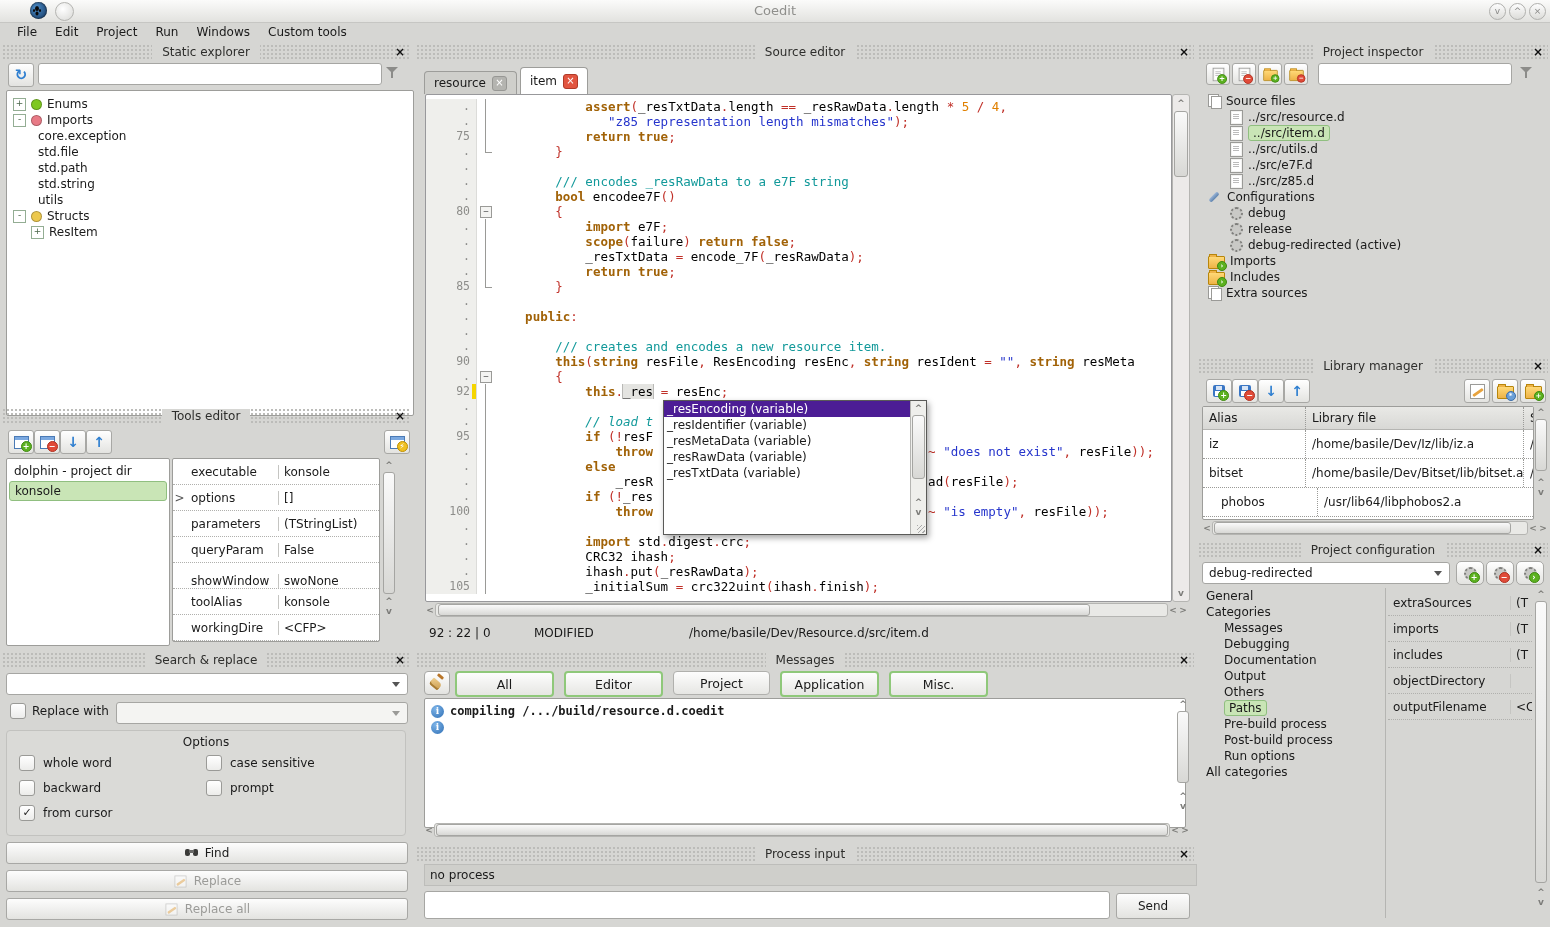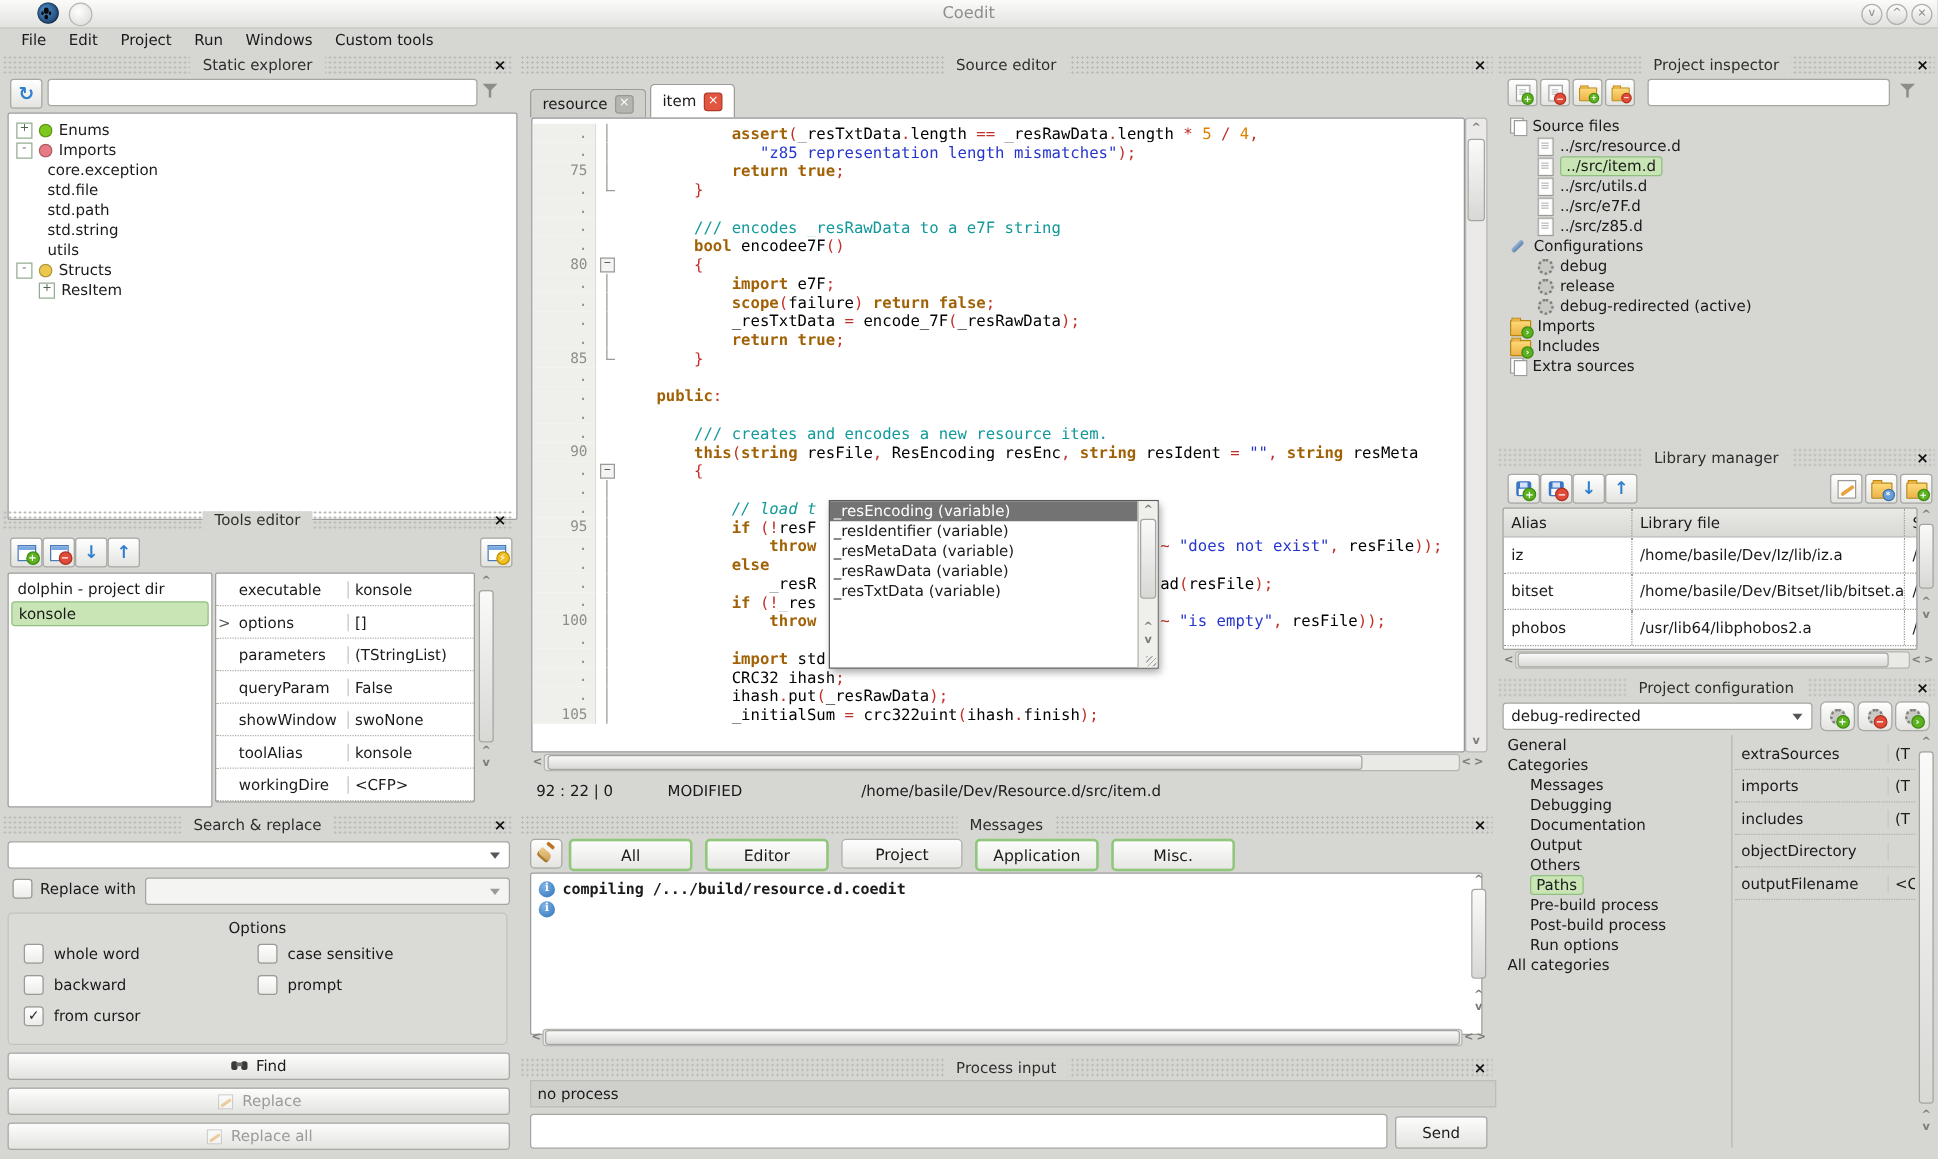--- a/index.html
+++ b/index.html
@@ -98,21 +98,21 @@
   .tk-t{color:#000}
   .tk-p{color:#c03028}
   .tk-s{color:#2635cc}
   .tk-n{color:#e08000}
   .tk-c{color:#12999a}
   .tk-ci{color:#12999a;font-style:italic}
   .tk-box{color:#000;background:#e4e4e1;outline:1px solid #b9b9b6}
   
   #ed-popup{position:absolute;background:#fff;border:1px solid #5a5a58;box-shadow:2px 3px 6px rgba(0,0,0,.35)}
   .pop-item{height:16px;line-height:16px;padding:0 3px;font-size:12px;white-space:nowrap}
-  .pop-item.sel{background:#737373;color:#fff}
+  .pop-item.sel{background:#4c1d95;color:#fff}
   
   .pgrid-row{display:flex;border-bottom:1px dotted #b0b0ad;align-items:center}
   .pgrid-key,.pgrid-val{padding:0 5px;white-space:nowrap;overflow:hidden}
   
   .msg-row{display:flex;align-items:center;gap:6px;height:16px;
            font-family:"DejaVu Sans Mono","Liberation Mono",monospace;font-weight:bold;font-size:12px;white-space:nowrap}
   .filter-btn{height:22px;width:95px;border-radius:4px;background:linear-gradient(#fdfdfd,#e6e6e3);
               display:flex;align-items:center;justify-content:center;font-size:12.5px}
   .filter-green{border:2px solid #8fc87a}
   .filter-plain{border:1px solid #b0b0ad}
@@ -235,21 +235,21 @@
     <div class="pgrid-row" style="height: 25px;">
       <span style="width: 13px; text-align: center; color: rgb(85, 85, 85); flex: 0 0 auto;"></span>
       <span class="pgrid-key" style="width: 82px; border-right: 1px solid rgb(197, 197, 194); flex: 0 0 auto;">parameters</span>
       <span class="pgrid-val" style="flex: 1 1 0%;">(TStringList)</span>
     </div>
     <div class="pgrid-row" style="height: 25px;">
       <span style="width: 13px; text-align: center; color: rgb(85, 85, 85); flex: 0 0 auto;"></span>
       <span class="pgrid-key" style="width: 82px; border-right: 1px solid rgb(197, 197, 194); flex: 0 0 auto;">queryParam</span>
       <span class="pgrid-val" style="flex: 1 1 0%;">False</span>
     </div>
-    <div class="pgrid-row" style="height: 25px;">
+    <div class="pgrid-row" style="height: 25px; align-items: flex-end;">
       <span style="width: 13px; text-align: center; color: rgb(85, 85, 85); flex: 0 0 auto;"></span>
       <span class="pgrid-key" style="width: 82px; border-right: 1px solid rgb(197, 197, 194); flex: 0 0 auto;">showWindow</span>
       <span class="pgrid-val" style="flex: 1 1 0%;">swoNone</span>
     </div>
     <div class="pgrid-row" style="height: 25px;">
       <span style="width: 13px; text-align: center; color: rgb(85, 85, 85); flex: 0 0 auto;"></span>
       <span class="pgrid-key" style="width: 82px; border-right: 1px solid rgb(197, 197, 194); flex: 0 0 auto;">toolAlias</span>
       <span class="pgrid-val" style="flex: 1 1 0%;">konsole</span>
     </div>
     <div class="pgrid-row" style="height: 25px;">
@@ -345,20 +345,21 @@
       <div class="crow"><div class="gut">.</div><div class="fold"><span class="fline"></span></div><div class="ctext"><span style="width: 90.36px;"></span><span class="tk-k">scope</span><span class="tk-p">(</span><span class="tk-t">failure</span><span class="tk-p">)</span><span class="tk-t"> </span><span class="tk-k">return</span><span class="tk-t"> </span><span class="tk-k">false</span><span class="tk-p">;</span></div></div>
       <div class="crow"><div class="gut">.</div><div class="fold"><span class="fline"></span></div><div class="ctext"><span style="width: 90.36px;"></span><span class="tk-t">_resTxtData </span><span class="tk-p">=</span><span class="tk-t"> encode_7F</span><span class="tk-p">(</span><span class="tk-t">_resRawData</span><span class="tk-p">);</span></div></div>
       <div class="crow"><div class="gut">.</div><div class="fold"><span class="fline"></span></div><div class="ctext"><span style="width: 90.36px;"></span><span class="tk-k">return</span><span class="tk-t"> </span><span class="tk-k">true</span><span class="tk-p">;</span></div></div>
       <div class="crow"><div class="gut">85</div><div class="fold"><span class="fcorner"></span></div><div class="ctext"><span style="width: 60.24px;"></span><span class="tk-p">}</span></div></div>
       <div class="crow"><div class="gut">.</div><div class="fold"></div><div class="ctext"></div></div>
       <div class="crow"><div class="gut">.</div><div class="fold"></div><div class="ctext"><span style="width: 30.12px;"></span><span class="tk-k">public</span><span class="tk-p">:</span></div></div>
       <div class="crow"><div class="gut">.</div><div class="fold"></div><div class="ctext"></div></div>
       <div class="crow"><div class="gut">.</div><div class="fold"></div><div class="ctext"><span style="width: 60.24px;"></span><span class="tk-c">/// creates and encodes a new resource item.</span></div></div>
       <div class="crow"><div class="gut">90</div><div class="fold"></div><div class="ctext"><span style="width: 60.24px;"></span><span class="tk-k">this</span><span class="tk-p">(</span><span class="tk-k">string</span><span class="tk-t"> resFile</span><span class="tk-p">,</span><span class="tk-t"> ResEncoding resEnc</span><span class="tk-p">,</span><span class="tk-t"> </span><span class="tk-k">string</span><span class="tk-t"> resIdent </span><span class="tk-p">=</span><span class="tk-t"> </span><span class="tk-s">""</span><span class="tk-p">,</span><span class="tk-t"> </span><span class="tk-k">string</span><span class="tk-t"> resMeta</span></div></div>
       <div class="crow"><div class="gut">.</div><div class="fold"><span class="fbox">−</span></div><div class="ctext"><span style="width: 60.24px;"></span><span class="tk-p">{</span></div></div>
+      <div class="crow"><div class="gut">92<span class="ymark"></span></div><div class="fold"><span class="fline"></span></div><div class="ctext"><span style="width: 90.36px;"></span><span class="tk-k">this</span><span class="tk-p">.</span><span class="tk-box">_res</span><span class="tk-t"> </span><span class="tk-p">=</span><span class="tk-t"> resEnc</span><span class="tk-p">;</span></div></div>
       <div class="crow"><div class="gut">.</div><div class="fold"><span class="fline"></span></div><div class="ctext"></div></div>
       <div class="crow"><div class="gut">.</div><div class="fold"><span class="fline"></span></div><div class="ctext"><span style="width: 90.36px;"></span><span class="tk-ci">// load t</span></div></div>
       <div class="crow"><div class="gut">95</div><div class="fold"><span class="fline"></span></div><div class="ctext"><span style="width: 90.36px;"></span><span class="tk-k">if</span><span class="tk-t"> </span><span class="tk-p">(!</span><span class="tk-t">resF</span></div></div>
       <div class="crow"><div class="gut">.</div><div class="fold"><span class="fline"></span></div><div class="ctext"><span style="width: 120.48px;"></span><span class="tk-k">throw</span><span style="width: 275px;"></span><span class="tk-p">~</span><span class="tk-t"> </span><span class="tk-s">"does not exist"</span><span class="tk-p">,</span><span class="tk-t"> resFile</span><span class="tk-p">));</span></div></div>
       <div class="crow"><div class="gut">.</div><div class="fold"><span class="fline"></span></div><div class="ctext"><span style="width: 90.36px;"></span><span class="tk-k">else</span></div></div>
       <div class="crow"><div class="gut">.</div><div class="fold"><span class="fline"></span></div><div class="ctext"><span style="width: 120.48px;"></span><span class="tk-t">_resR</span><span style="width: 275px;"></span><span class="tk-t">ad</span><span class="tk-p">(</span><span class="tk-t">resFile</span><span class="tk-p">);</span></div></div>
       <div class="crow"><div class="gut">.</div><div class="fold"><span class="fline"></span></div><div class="ctext"><span style="width: 90.36px;"></span><span class="tk-k">if</span><span class="tk-t"> </span><span class="tk-p">(!</span><span class="tk-t">_res</span></div></div>
       <div class="crow"><div class="gut">100</div><div class="fold"><span class="fline"></span></div><div class="ctext"><span style="width: 120.48px;"></span><span class="tk-k">throw</span><span style="width: 275px;"></span><span class="tk-p">~</span><span class="tk-t"> </span><span class="tk-s">"is empty"</span><span class="tk-p">,</span><span class="tk-t"> resFile</span><span class="tk-p">));</span></div></div>
       <div class="crow"><div class="gut">.</div><div class="fold"><span class="fline"></span></div><div class="ctext"></div></div>
       <div class="crow"><div class="gut">.</div><div class="fold"><span class="fline"></span></div><div class="ctext"><span style="width: 90.36px;"></span><span class="tk-k">import</span><span class="tk-t"> std</span><span class="tk-p">.</span><span class="tk-t">digest</span><span class="tk-p">.</span><span class="tk-t">crc</span><span class="tk-p">;</span></div></div>
@@ -579,21 +580,21 @@
     <div style="display: flex; height: 28px; line-height: 28px; border-bottom: 1px dotted rgb(154, 154, 151);">
       <span class="lm-cell" style="width: 90px; flex: 0 0 auto; border-right: 1px dotted rgb(154, 154, 151);">iz</span>
       <span class="lm-cell" style="width: 205px; flex: 0 0 auto; border-right: 1px dotted rgb(154, 154, 151);">/home/basile/Dev/Iz/lib/iz.a</span>
       <span class="lm-cell" style="width: 35px; flex: 0 0 auto; border-right: none;">/ho</span>
     </div>
     <div style="display: flex; height: 28px; line-height: 28px; border-bottom: 1px dotted rgb(154, 154, 151);">
       <span class="lm-cell" style="width: 90px; flex: 0 0 auto; border-right: 1px dotted rgb(154, 154, 151);">bitset</span>
       <span class="lm-cell" style="width: 205px; flex: 0 0 auto; border-right: 1px dotted rgb(154, 154, 151);">/home/basile/Dev/Bitset/lib/bitset.a</span>
       <span class="lm-cell" style="width: 35px; flex: 0 0 auto; border-right: none;">/ho</span>
     </div>
-    <div style="display: flex; height: 28px; line-height: 28px; border-bottom: 1px dotted rgb(154, 154, 151);">
+    <div style="display: flex; height: 28px; line-height: 28px; border-bottom: 1px dotted rgb(154, 154, 151); padding-left: 12px;">
       <span class="lm-cell" style="width: 90px; flex: 0 0 auto; border-right: 1px dotted rgb(154, 154, 151);">phobos</span>
       <span class="lm-cell" style="width: 205px; flex: 0 0 auto; border-right: 1px dotted rgb(154, 154, 151);">/usr/lib64/libphobos2.a</span>
       <span class="lm-cell" style="width: 35px; flex: 0 0 auto; border-right: none;">/us</span>
     </div>
   </div>
 <div class="abs" style="left:1534px;top:406px;width:14px;height:112px">
   <div class="sb-arrow" style="margin-top:1px">^</div>
   <div class="sb-thumb" style="height:50px;margin:2px 1px"></div>
   <div class="sb-arrow" style="margin-top:6px">^</div>
     <div class="sb-arrow">v</div>

